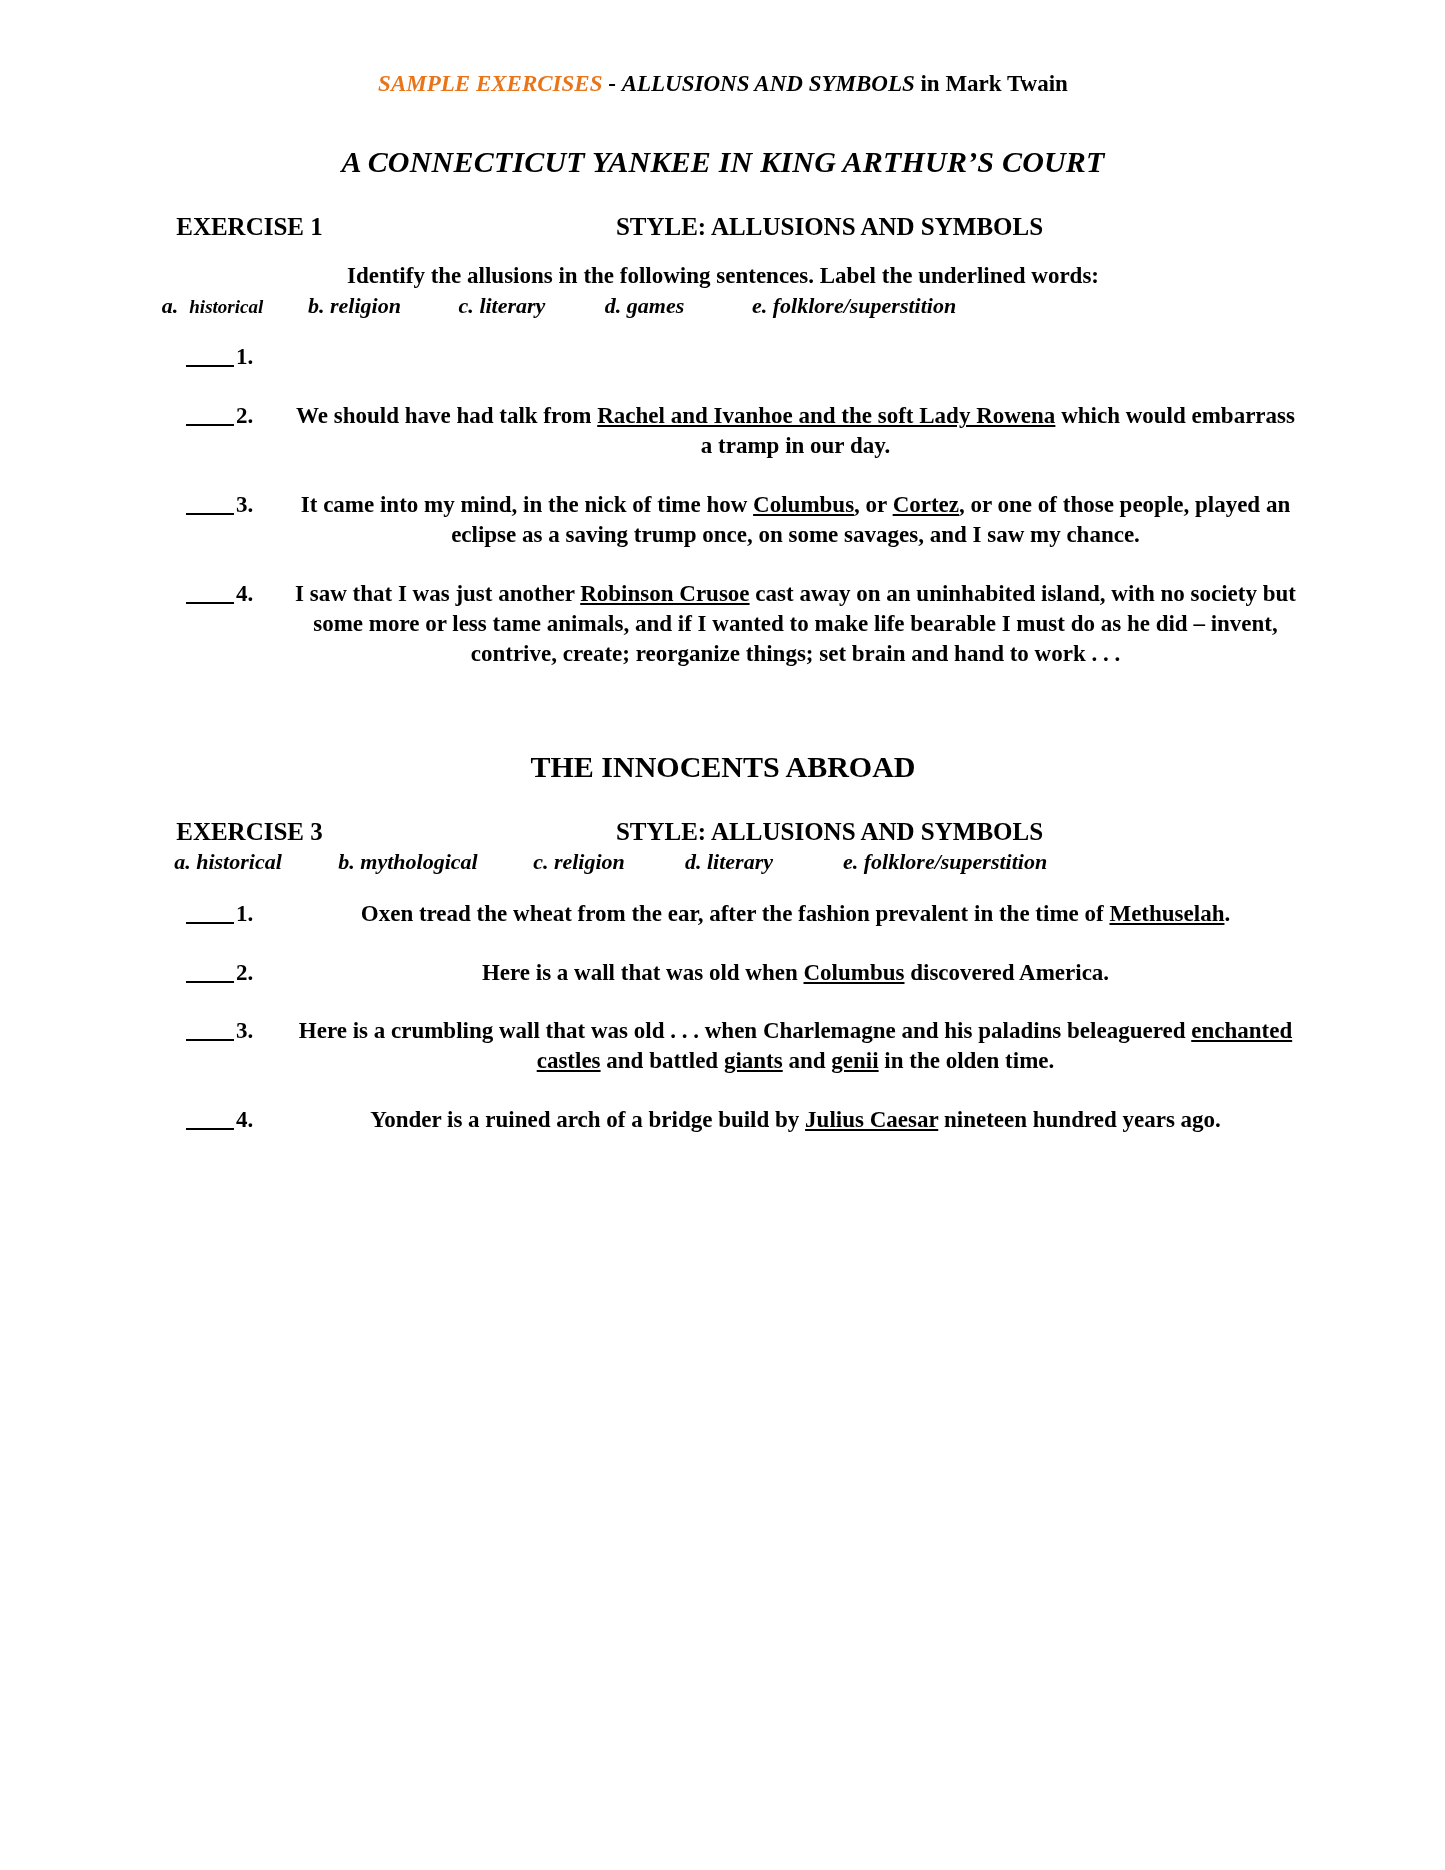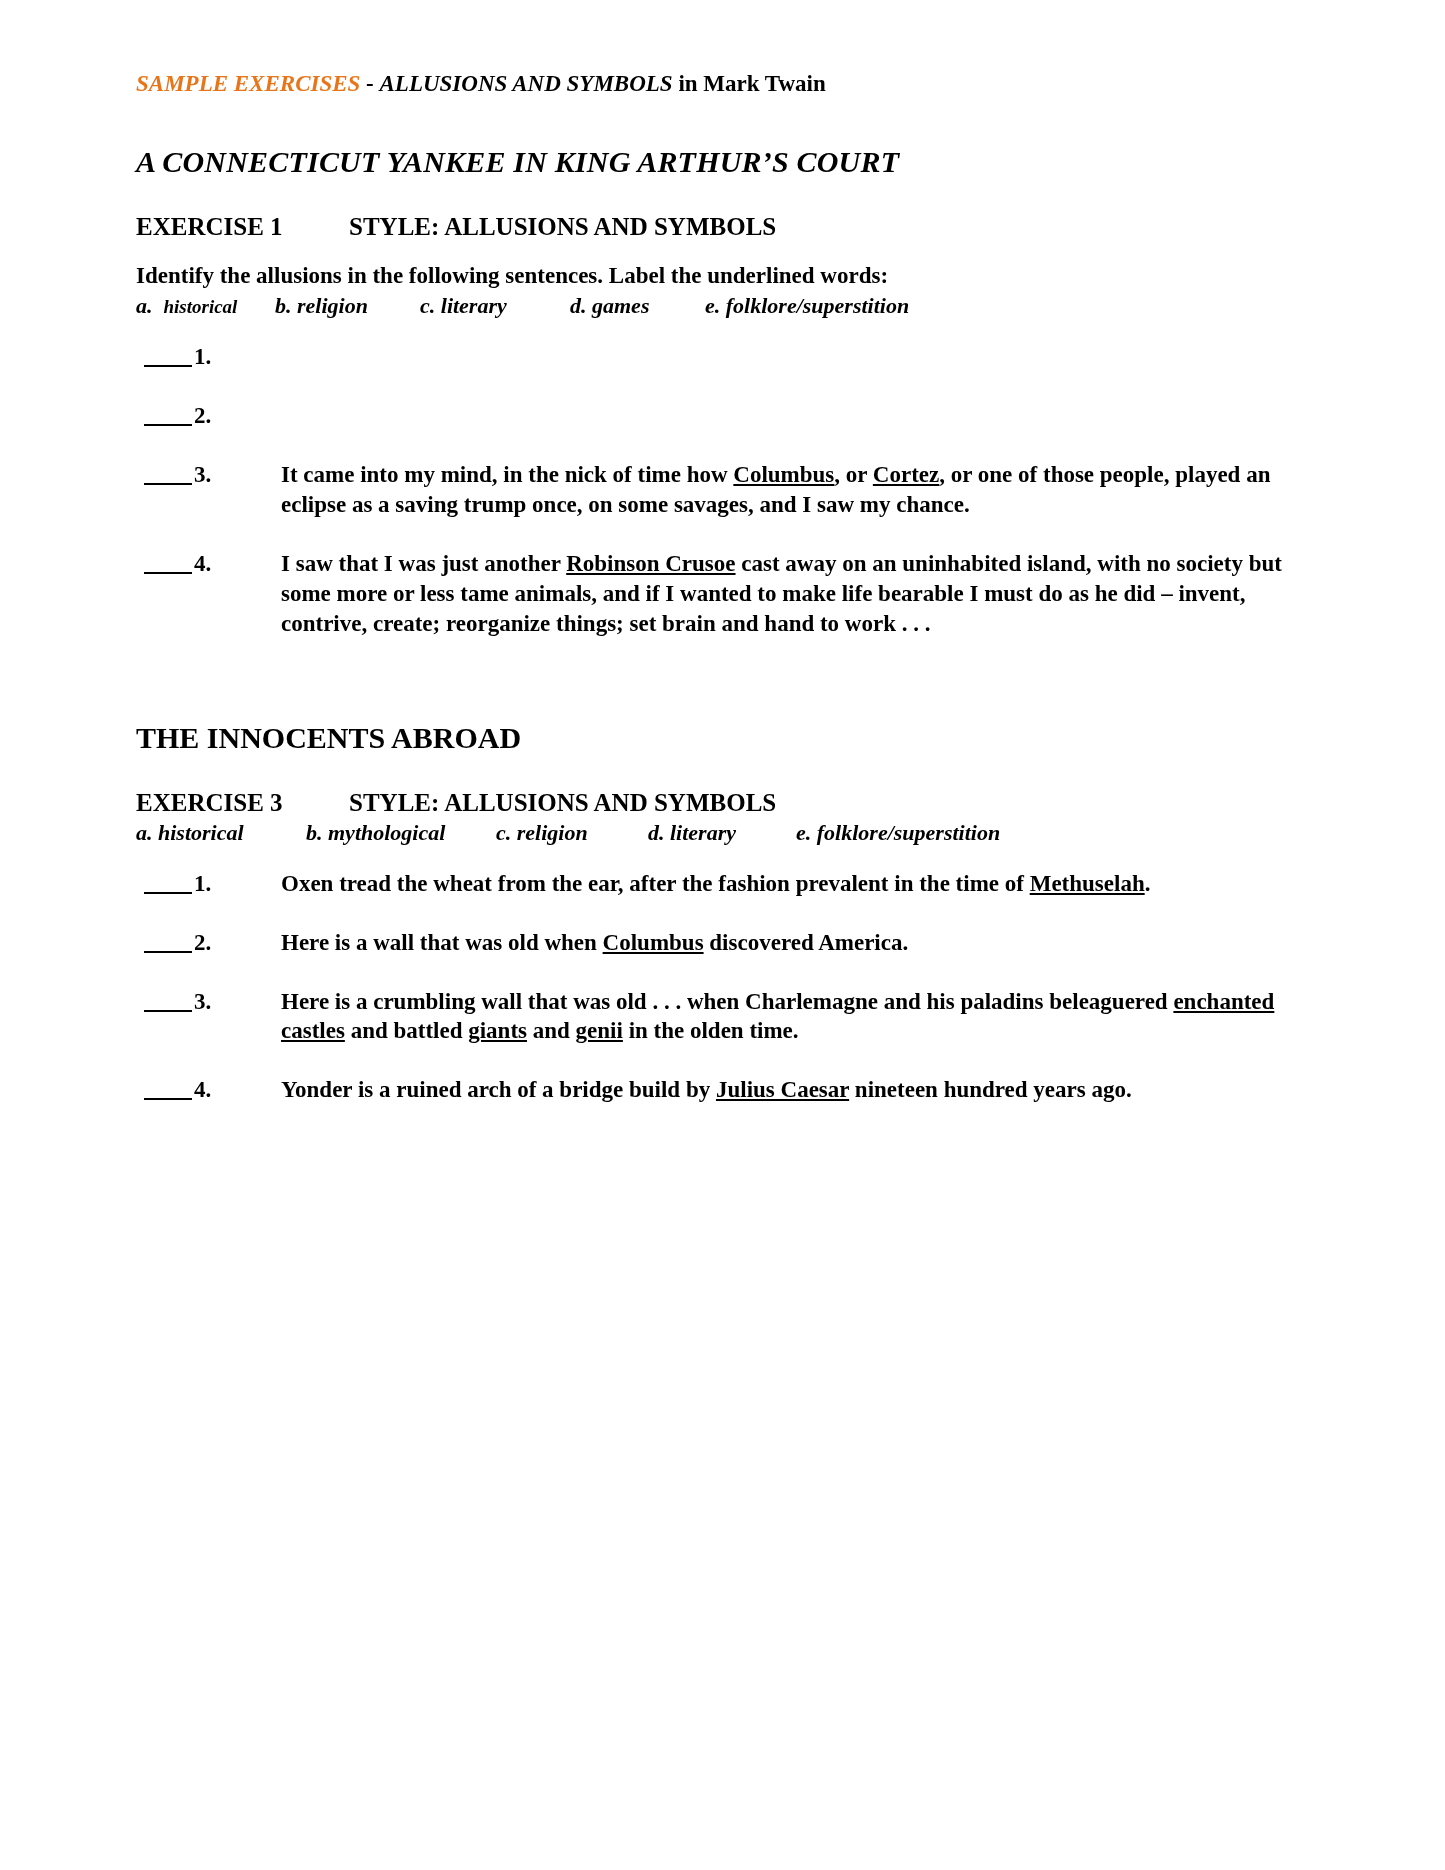--- a/index.html
+++ b/index.html
@@ -13,23 +13,24 @@
     height: 1870px;
     background: #ffffff;
     font-family: "Liberation Serif", "DejaVu Serif", serif;
     color: #000000;
     box-sizing: border-box;
     padding: 0;
     overflow: hidden;
   }
   .content {
     position: absolute;
-    left: 136px;
+    left: 143px;
     top: 0;
     width: 1160px;
+    text-align: center;
   }
 
   
   .doc-header {
     margin-top: 70px;
     font-size: 23px;
     font-weight: bold;
     line-height: 1.25;
     white-space: nowrap;
   }
@@ -90,21 +91,21 @@
     display: flex;
     line-height: 1.28;
   }
   .label-options .opt {
     white-space: nowrap;
   }
   .label-options .opt-a   { width: 139px; flex: 0 0 139px; }
   .label-options .opt-b   { width: 145px; flex: 0 0 145px; }
   .label-options .opt-c   { width: 150px; flex: 0 0 150px; }
   .label-options .opt-d   { width: 135px; flex: 0 0 135px; }
-  .label-options .opt-e   { flex: 0 0 auto; }
+  .label-options .opt-e   { flex: 0 0 auto; margin-left: 40px; }
   .label-options .small-word { font-size: 19px; }
 
   
   .label-options.ex3 .opt-a   { width: 170px; flex: 0 0 170px; }
   .label-options.ex3 .opt-b   { width: 190px; flex: 0 0 190px; }
   .label-options.ex3 .opt-c   { width: 152px; flex: 0 0 152px; }
   .label-options.ex3 .opt-d   { width: 148px; flex: 0 0 148px; }
 
   
   .items {
@@ -177,20 +178,21 @@
         <span class="opt opt-d"><span>d.</span>&nbsp;<span>games</span></span>
         <span class="opt opt-e"><span>e.</span>&nbsp;<span>folklore/superstition</span></span>
       </div>
 
       <div class="items">
         <div class="item">
           <span class="num-col"><span class="blank"></span><span>1.</span></span>
         </div>
         <div class="item">
           <span class="num-col"><span class="blank"></span><span>2.</span></span>
+          <span class="text-col"><span>We should have had talk from </span><u>Rachel and Ivanhoe and the soft Lady Rowena</u><span> which would embarrass a tramp in our day.</span></span>
         </div>
         <div class="item">
           <span class="num-col"><span class="blank"></span><span>3.</span></span>
           <span class="text-col"><span>It came into my mind, in the nick of time how </span><u>Columbus</u><span>, or </span><u>Cortez</u><span>, or one of those people, played an eclipse as a saving trump once, on some savages, and I saw my chance.</span></span>
         </div>
         <div class="item">
           <span class="num-col"><span class="blank"></span><span>4.</span></span>
           <span class="text-col"><span>I saw that I was just another </span><u>Robinson Crusoe</u><span> cast away on an uninhabited island, with no society but some more or less tame animals, and if I wanted to make life bearable I must do as he did – invent, contrive, create; reorganize things; set brain and hand to work . . .</span></span>
         </div>
       </div>

